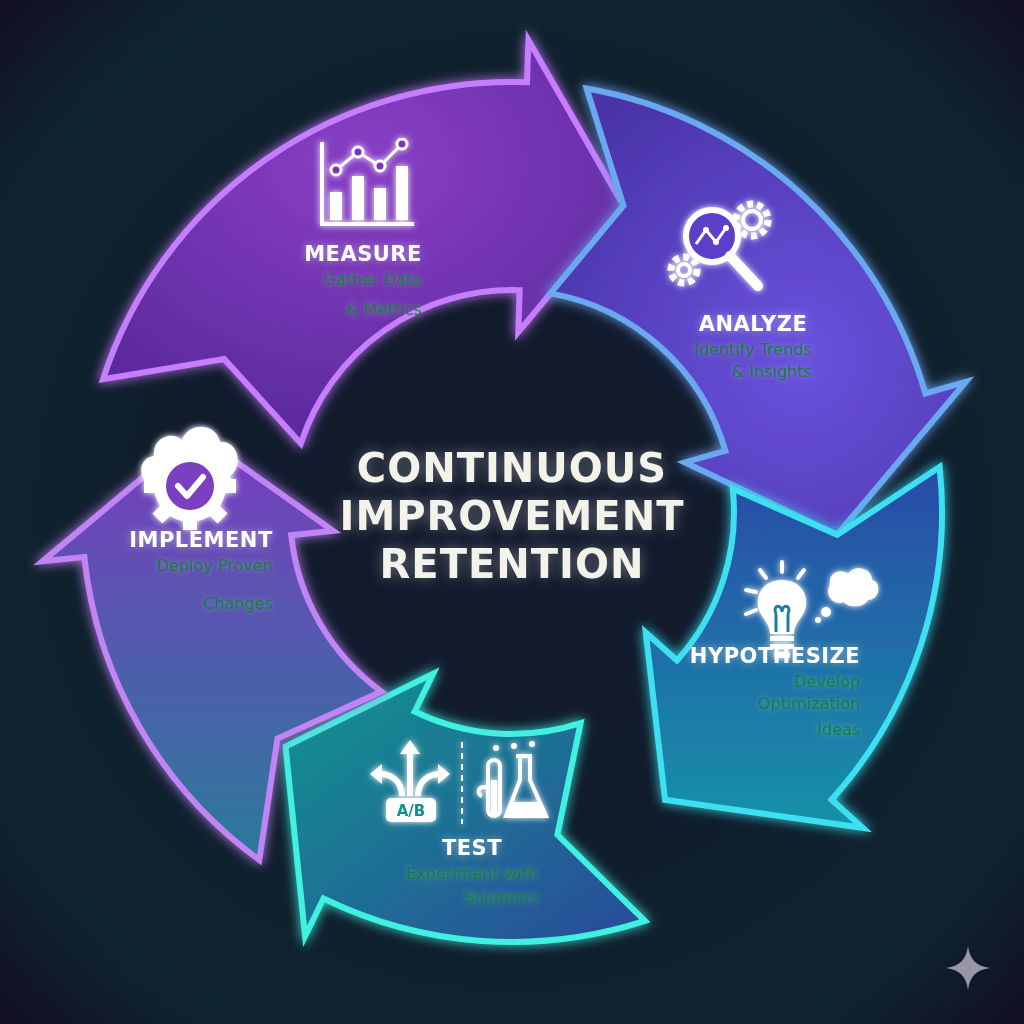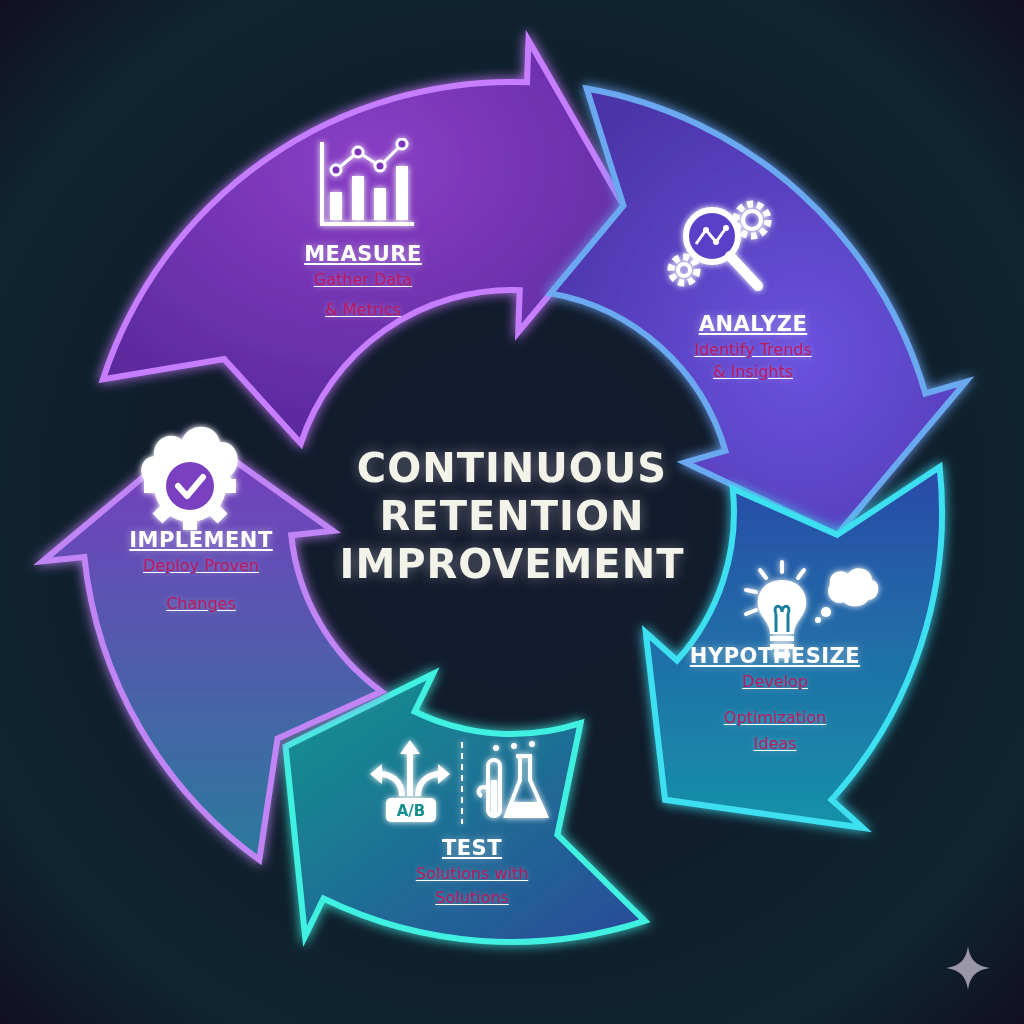--- a/index.html
+++ b/index.html
@@ -1,22 +1,22 @@
 <!DOCTYPE html>
 <html><head>
 <meta charset="utf-8">
 <style>
   html,body{margin:0;padding:0;}
   body{width:1024px;height:1024px;overflow:hidden;
     background:radial-gradient(circle at 50% 50%, #141a2e 0%, #101c2b 45%, #0f2530 80%, #120f22 100%);
     font-family:"DejaVu Sans","Liberation Sans",sans-serif;position:relative;}
   #stage{position:absolute;left:0;top:0;width:1024px;height:1024px;}
-  .label{position:absolute;text-align:center;color:#fff;transform:translateX(-50%);text-decoration:underline;}
+  .label{position:absolute;text-align:center;color:#fff;transform:translateX(-50%);}
   .title{font-weight:bold;font-size:21px;letter-spacing:0.5px;text-shadow:0 0 8px rgba(255,255,255,0.45);}
-  .sub{font-size:16px;line-height:22px;color:#be185d;text-shadow:0 0 6px rgba(255,255,255,0.35);margin-top:3px;}
+  .sub{font-size:16px;line-height:22px;color:#15803d;text-shadow:0 0 6px rgba(255,255,255,0.35);margin-top:3px;text-align:right;}
   .center-title{position:absolute;left:512px;top:444px;transform:translateX(-50%);text-align:center;color:#f3f3ea;
     font-weight:bold;font-size:40px;line-height:48px;letter-spacing:1px;white-space:nowrap;
     text-shadow:0 0 14px rgba(255,255,255,0.35);}
   .icon{position:absolute;}
   .sparkle{position:absolute;left:944px;top:944px;width:48px;height:48px;}
 </style>
 </head>
 <body>
 
 <svg id="stage" viewBox="0 0 1024 1024" xmlns="http://www.w3.org/2000/svg">
@@ -60,22 +60,22 @@
       <path d="M103.04569799308399,379.12269241877254 A430,430 0 0 1 527.0067835820755,82.2619443817888 L528.4725624435805,40.2875296469868 L623.4985667241681,205.6602056237939 L518.2819094064502,332.1096511365628 L519.7476882679553,290.1352364017607 A222,222 0 0 0 300.86545338247595,443.39822724876166 L224.15908472798986,358.9522705317995 Z" fill="url(#g-measure)" stroke="#c77dff" stroke-width="6" stroke-linejoin="miter" filter="url(#glow)"></path>
       <path d="M586.66871639678,88.53266620475057 A430,430 0 0 1 925.3425292534771,393.4759369986904 L965.7155204828865,381.8991680543764 L837.2058803847027,534.7406104405849 L685.0271052688975,462.38527595294016 L725.4000964983068,450.8085070086262 A222,222 0 0 0 550.5498954420585,293.3726788312898 L623.4985667241681,205.6602056237939 Z" fill="url(#g-analyze)" stroke="#6aa8f0" stroke-width="6" stroke-linejoin="miter" filter="url(#glow)"></path>
       <path d="M939.6444150083576,467.05276079490903 A430,430 0 0 1 831.5522749552795,799.726160734309 L862.7643576253301,827.8296462013811 L665.0477294682005,799.8409152720101 L645.766068585931,632.4435091445945 L676.9781512559815,660.5469946116665 A222,222 0 0 0 732.7838607717567,488.7946811545809 L837.2058803847027,534.7406104405849 Z" fill="url(#g-hypo)" stroke="#3de0f0" stroke-width="6" stroke-linejoin="miter" filter="url(#glow)"></path>
       <path d="M644.8773075812273,920.954302006916 A430,430 0 0 1 323.5004068806967,898.4814399086417 L305.0888187155554,936.2307898532067 L285.54137123036696,746.5047749104003 L433.0931935779661,673.78292833385 L414.6816054128248,711.5322782784151 A222,222 0 0 0 580.6017727512383,723.134546617524 L557.3704309129814,834.8273904097518 Z" fill="url(#g-test)" stroke="#3ff0e0" stroke-width="6" stroke-linejoin="miter" filter="url(#glow)"></path>
       <path d="M259.2523415142366,859.8773075812273 A430,430 0 0 1 84.3555849916425,556.9472392050911 L42.58566538617498,561.3374346623326 L195.68359323402512,433.1334620345084 L332.9860588337108,530.8151233881777 L291.2161392282433,535.2053188454191 A222,222 0 0 0 381.511673991071,691.6017727512383 L277.49522508959967,738.458628769633 Z" fill="url(#g-impl)" stroke="#c084f5" stroke-width="6" stroke-linejoin="miter" filter="url(#glow)"></path>
     </g>
 </svg>
 
 <div class="center-title">
   <div>CONTINUOUS</div>
+  <div>IMPROVEMENT</div>
   <div>RETENTION</div>
-  <div>IMPROVEMENT</div>
 </div>
 
 <svg class="icon" style="left:316px;top:138px;width:100px;height:92px" viewBox="0 0 100 92" filter="url(#iglow)">
   <path d="M6 4 V86 H98" stroke="#fff" stroke-width="4" fill="none"></path>
   <rect x="14" y="54" width="12" height="28" fill="#fff"></rect>
   <rect x="36" y="38" width="12" height="44" fill="#fff"></rect>
   <rect x="58" y="50" width="12" height="32" fill="#fff"></rect>
   <rect x="80" y="28" width="12" height="54" fill="#fff"></rect>
   <polyline points="20,32 42,14 64,28 86,6" stroke="#fff" stroke-width="3" fill="none"></polyline>
   <circle cx="20" cy="32" r="5" fill="#7b35b8" stroke="#fff" stroke-width="3"></circle>
@@ -122,21 +122,21 @@
   <rect x="32" y="76" width="24" height="5" fill="#fff"></rect>
     <rect x="32" y="84" width="24" height="5" fill="#fff"></rect>
     <rect x="36" y="92" width="16" height="6" rx="2" fill="#fff"></rect>
   <path d="M92 24 C90 12 104 8 110 14 C116 4 134 8 134 20 C144 22 142 40 130 40 C126 48 110 48 106 42 C96 46 86 36 92 24 Z" fill="#fff"></path>
   <circle cx="88" cy="52" r="5" fill="#fff"></circle>
     <circle cx="80" cy="60" r="3" fill="#fff"></circle>
 </svg>
 <div class="label" style="left:775px;top:644px">
   <div class="title">HYPOTHESIZE</div>
   <div class="sub">Develop</div>
-  <div class="sub" style="margin-top:14px">Optimization</div>
+  <div class="sub" style="margin-top:0">Optimization</div>
   <div class="sub" style="margin-top:4px">Ideas</div>
 </div>
 
 <svg class="icon" style="left:366px;top:740px;width:190px;height:86px" viewBox="0 0 190 86" filter="url(#iglow)">
   <g fill="none" stroke="#fff" stroke-width="6">
     <path d="M44 56 V10"></path>
       <path d="M36 56 C36 40 24 34 14 34"></path>
       <path d="M52 56 C52 40 64 34 74 34"></path>
   </g>
   <polygon points="44,0 34,14 54,14" fill="#fff"></polygon>
@@ -149,21 +149,21 @@
   <rect x="125" y="40" width="6" height="34" fill="#fff"></rect>
   <path d="M122 48 C112 44 110 54 116 56" fill="none" stroke="#fff" stroke-width="4"></path>
   <path d="M150 16 H166 M154 16 V40 L140 76 H180 L164 40 V16" fill="none" stroke="#fff" stroke-width="4"></path>
   <path d="M146 62 H174 L178 74 H142 Z" fill="#fff"></path>
   <circle cx="148" cy="6" r="3" fill="#fff"></circle>
     <circle cx="166" cy="4" r="3" fill="#fff"></circle>
     <circle cx="130" cy="8" r="3" fill="#fff"></circle>
 </svg>
 <div class="label" style="left:472px;top:836px">
   <div class="title">TEST</div>
-  <div class="sub">Solutions with</div>
+  <div class="sub">Experiment with</div>
   <div class="sub" style="margin-top:2px">Solutions</div>
 </div>
 
 <svg class="icon" style="left:134px;top:414px;width:112px;height:116px" viewBox="0 0 112 116" filter="url(#iglow)">
   <path d="M20 70 C4 70 2 44 20 42 C18 24 38 16 48 26 C54 8 82 8 86 28 C104 26 110 52 96 62 C100 70 92 74 86 72" fill="#fff"></path>
   <g transform="translate(56,72)">
     <circle r="36" fill="#fff"></circle>
     <g fill="#fff">
       <rect x="-7" y="-46" width="14" height="14"></rect>
         <rect x="-7" y="32" width="14" height="14"></rect>

